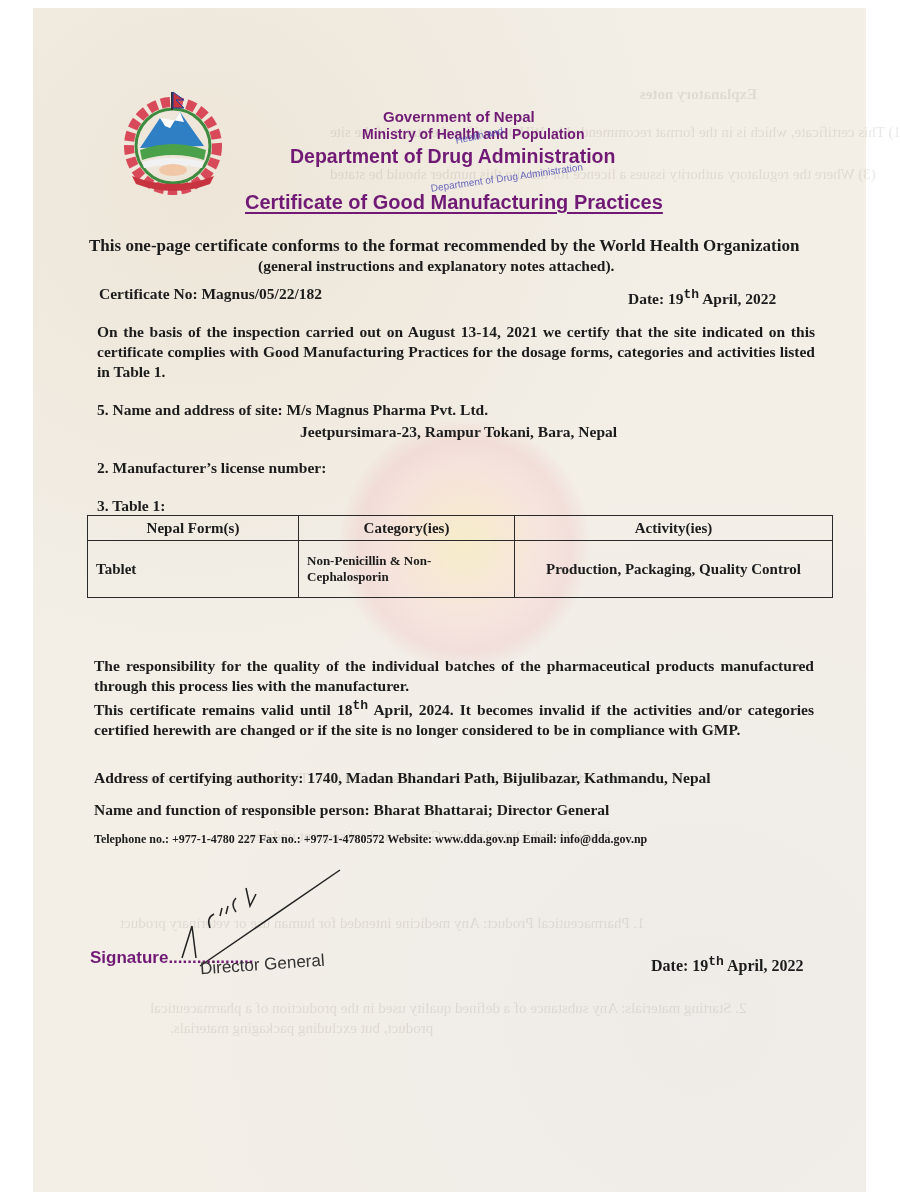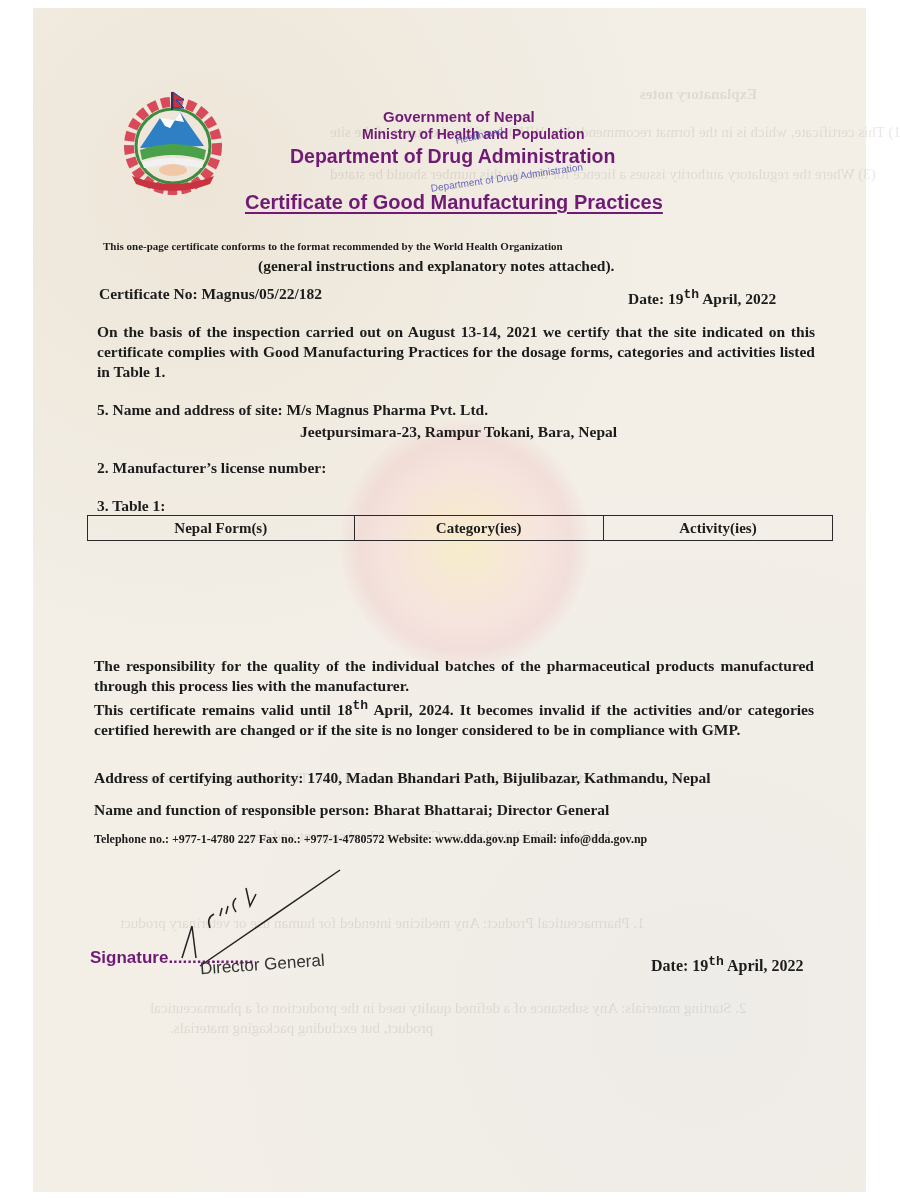--- a/index.html
+++ b/index.html
@@ -82,41 +82,46 @@
   <path d="M55 4 L66 12 L58 12 L66 20 L55 20 Z" fill="#c7343f" stroke="#1d3f9e" stroke-width="1"></path>
 </svg>
 
 <div class="abs sans hdr1">Government of Nepal</div>
 <div class="abs sans hdr2">Ministry of Health and Population</div>
 <div class="abs sans hdr3">Department of Drug Administration</div>
 <div class="stamp">Health and</div>
 <div class="stamp stamp2">Department of Drug Administration</div>
 <div class="abs sans hdr4">Certificate of Good Manufacturing Practices</div>
 
-<div class="abs serif p" style="left:103px;top:236px;font-size:11px;">This one-page certificate conforms to the format recommended by the World Health Organization</div>
+<div class="abs serif p" style="left:89px;top:236px;font-size:17px;">This one-page certificate conforms to the format recommended by the World Health Organization</div>
 <div class="abs serif p" style="left:258px;top:256px;font-size:15.5px;">(general instructions and explanatory notes attached).</div>
 
 <div class="abs serif p" style="left:99px;top:284px;">Certificate No: Magnus/05/22/182</div>
 <div class="abs serif p" style="left:628px;top:285px;"><span>Date: 19</span><sup>th</sup><span> April, 2022</span></div>
 
 <div class="abs serif p justify" style="left:97px;top:322px;width:718px;">On the basis of the inspection carried out on August 13-14, 2021 we certify that the site indicated on this certificate complies with Good Manufacturing Practices for the dosage forms, categories and activities listed in Table 1.</div>
 
 <div class="abs serif p" style="left:97px;top:400px;">5. Name and address of site: M/s Magnus Pharma Pvt. Ltd.</div>
 <div class="abs serif p" style="left:300px;top:422px;">Jeetpursimara-23, Rampur Tokani, Bara, Nepal</div>
 
 <div class="abs serif p" style="left:97px;top:458px;">2. Manufacturer’s license number:</div>
 
 <div class="abs serif p" style="left:97px;top:496px;">3. Table 1:</div>
 
 <table class="t1">
   <tbody>
       <tr>
     <th>Nepal Form(s)</th>
     <th>Category(ies)</th>
     <th>Activity(ies)</th>
+  </tr>
+  <tr class="r1">
+    <td class="c1">Tablet</td>
+    <td class="c2">Non-Penicillin &amp; Non-Cephalosporin</td>
+    <td class="c3">Production, Packaging, Quality Control</td>
   </tr>
 </tbody>
   </table>
 
 <div class="abs serif p justify" style="left:94px;top:656px;width:720px;">The responsibility for the quality of the individual batches of the pharmaceutical products manufactured through this process lies with the manufacturer.</div>
 <div class="abs serif p justify" style="left:94px;top:696px;width:720px;"><span>This certificate remains valid until 18</span><sup>th</sup><span> April, 2024. It becomes invalid if the activities and/or categories certified herewith are changed or if the site is no longer considered to be in compliance with GMP.</span></div>
 
 <div class="abs serif p" style="left:94px;top:768px;">Address of certifying authority: 1740, Madan Bhandari Path, Bijulibazar, Kathmandu, Nepal</div>
 <div class="abs serif p" style="left:94px;top:800px;">Name and function of responsible person: Bharat Bhattarai; Director General</div>
 <div class="abs serif" style="left:94px;top:832px;font-size:12px;">Telephone no.: +977-1-4780 227 Fax no.: +977-1-4780572 Website: www.dda.gov.np Email: info@dda.gov.np</div>

